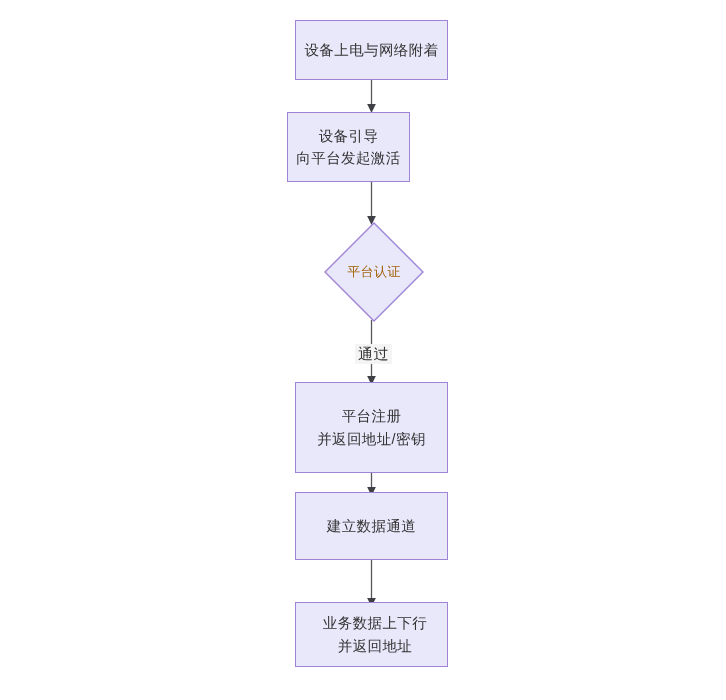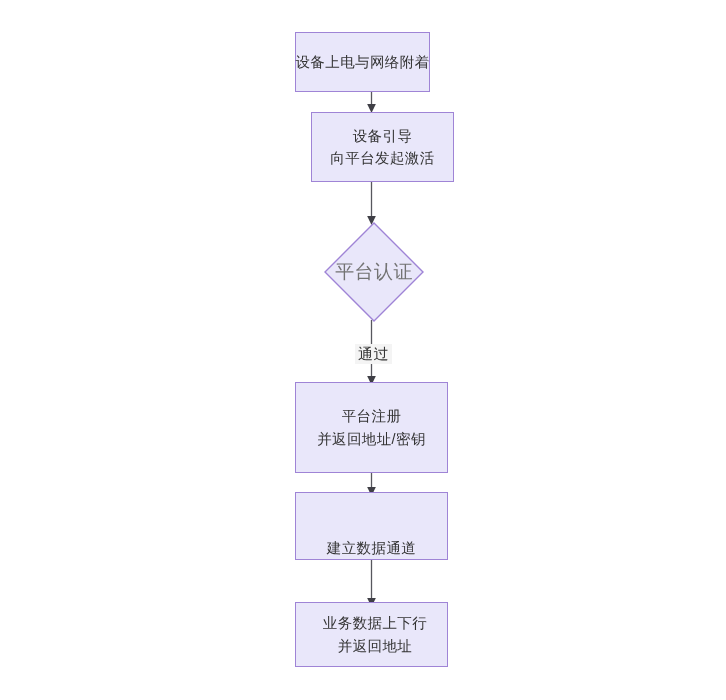--- a/index.html
+++ b/index.html
@@ -51,22 +51,22 @@
   }
   .decision-label {
     position: absolute;
     left: 0;
     top: 0;
     width: 100%;
     height: 100%;
     display: flex;
     align-items: center;
     justify-content: center;
-    font-size: 19px;
-    color: #737373;
+    font-size: 13px;
+    color: #a16207;
     letter-spacing: 0.4px;
     white-space: nowrap;
   }
   .edge {
     position: absolute;
     z-index: 1;
   }
   .edge svg {
     display: block;
     overflow: visible;
@@ -138,42 +138,42 @@
     <svg width="38" height="52" viewBox="0 0 38 52">
       <defs>
         <marker id="arrowhead5" markerWidth="8" markerHeight="8" refX="3.2" refY="4" orient="auto">
           <path d="M0,0.6 L7,4 L0,7.4 z" fill="#3f3f46"></path>
         </marker>
       </defs>
       <line x1="16.5" y1="0" x2="16.5" y2="44" stroke="#57575e" stroke-width="1.3" marker-end="url(#arrowhead5)"></line>
     </svg>
   </div>
 
-  <div class="node" style="left:295px; top:20px; width:135px; height:60px;margin-top:12px;">
+  <div class="node" style="left:295px; top:20px; width:153px; height:60px;">
     <span class="line">设备上电与网络附着</span>
   </div>
 
-  <div class="node" style="left:311px; top:112px; width:143px; height:70px;">
+  <div class="node" style="left:287px; top:112px; width:123px; height:70px;">
     <span class="line">设备引导</span>
     <span class="line">向平台发起激活</span>
   </div>
 
   <div class="decision-wrap" style="left:324px; top:222px; width:100px; height:100px;">
     <svg width="100" height="100" viewBox="0 0 100 100">
       <polygon points="50,1 99,50 50,99 1,50" fill="#e9e7fa" stroke="#9f84d6" stroke-width="1.4"></polygon>
     </svg>
     <div class="decision-label">平台认证</div>
   </div>
 
   <div class="node" style="left:295px; top:382px; width:153px; height:91px;">
     <span class="line">平台注册</span>
     <span class="line">并返回地址/密钥</span>
   </div>
 
-  <div class="node" style="left:295px; top:492px; width:153px; height:68px;justify-content:flex-end;">
+  <div class="node" style="left:295px; top:492px; width:153px; height:68px;">
     <span class="line">建立数据通道</span>
   </div>
 
   <div class="node" style="left:295px; top:602px; width:153px; height:65px;padding-left:7px;">
     <span class="line">业务数据上下行</span>
     <span class="line">并返回地址</span>
   </div>
 
 </div>
 

